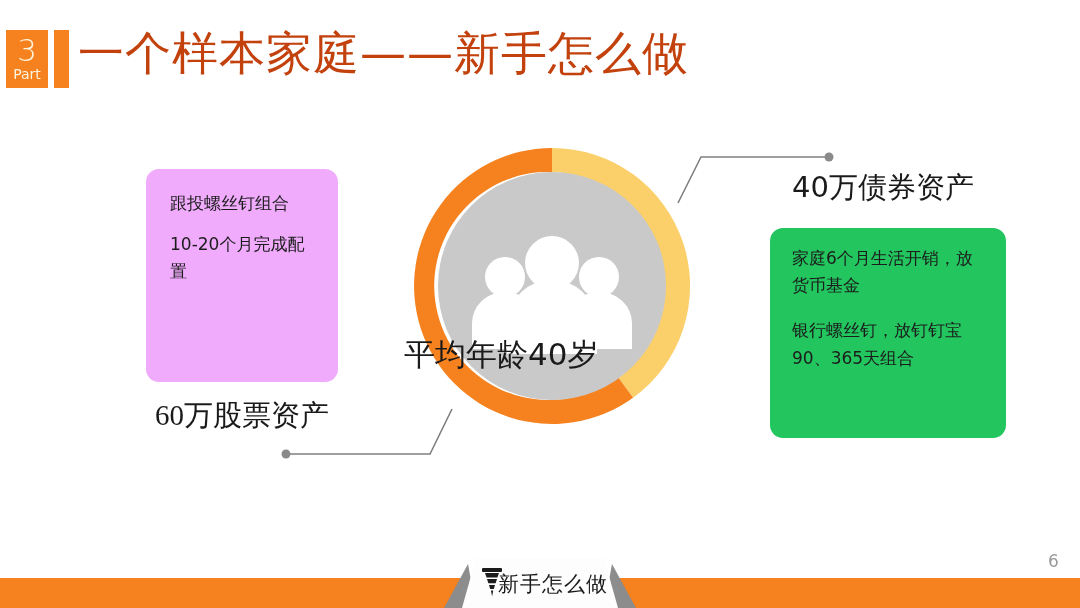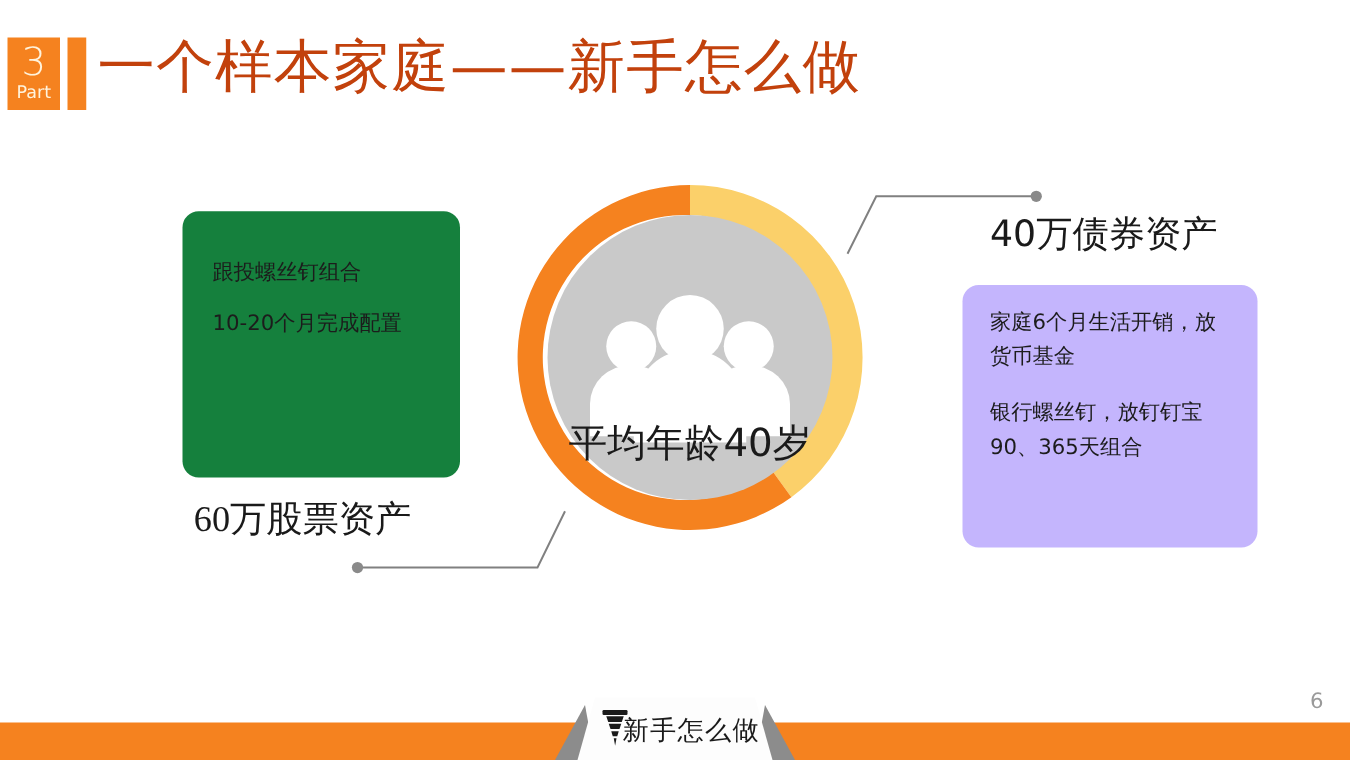--- a/index.html
+++ b/index.html
@@ -68,37 +68,37 @@
     top: 138px;
     width: 296px;
     height: 296px;
   }
   #donut-wrap svg { display: block; }
   #donut-center-label {
     position: absolute;
     left: 0;
     top: 196px;
     width: 296px;
-    text-align: center;
+    text-align: left;
     font-size: 31px;
     color: #1a1a1a;
     white-space: nowrap;
   }
 
   
   #yellow-card {
     position: absolute;
     left: 146px;
     top: 169px;
-    width: 222px;
+    width: 192px;
     height: 213px;
-    background: #15803d;
+    background: #f0abfc;
     border-radius: 13px;
     box-sizing: border-box;
-    padding: 36px 24px 0 24px;
+    padding: 21px 24px 0 24px;
   }
   #yellow-card p {
     margin: 0 0 15px 0;
     font-size: 17px;
     line-height: 1.55;
     color: #1c1c1c;
   }
   #left-label {
     position: absolute;
     left: 155px;
@@ -109,21 +109,21 @@
     font-family: Liberation Serif, serif;
   }
 
   
   #gray-card {
     position: absolute;
     left: 770px;
     top: 228px;
     width: 236px;
     height: 210px;
-    background: #c4b5fd;
+    background: #22c55e;
     border-radius: 13px;
     box-sizing: border-box;
     padding: 17px 22px 0 22px;
   }
   #gray-card p {
     margin: 0 0 18px 0;
     font-size: 17px;
     line-height: 1.6;
     color: #1c1c1c;
   }

